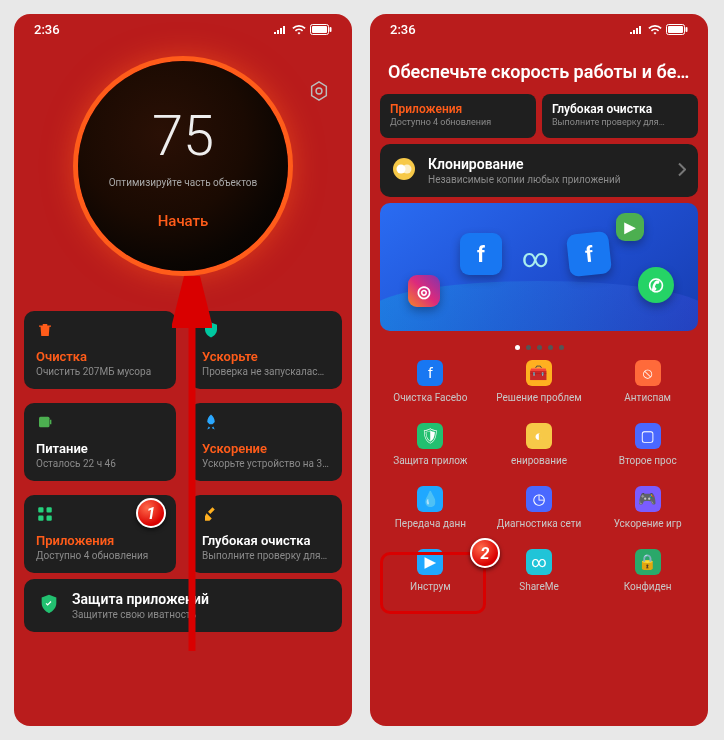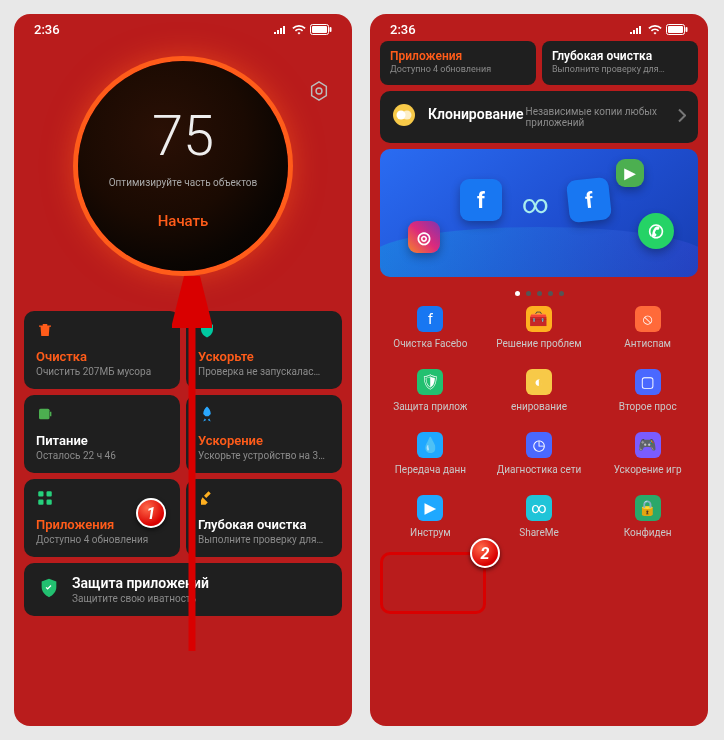--- a/index.html
+++ b/index.html
@@ -49,21 +49,21 @@
     gap:8px;
   }
   .score-num { font-size: 56px; font-weight:300; color:#eee; }
   .score-sub { font-size: 10px; color:#a8a8a8; }
   .score-action { font-size: 15px; color:#ff5c1a; font-weight:500; margin-top:16px;}
 
   .cards {
     margin: 40px 10px 0;
     display:grid;
     grid-template-columns: 1fr 1fr;
-    gap: 6px;
+    gap: 14px;
   }
   .card {
     background:#1f1f1f;
     border-radius:10px;
     padding:10px 12px 10px;
     min-height: 78px;
     display:flex; flex-direction:column; gap:2px;
   }
   .card .ic { height:22px; margin-bottom:4px; }
   .card-title { font-size:13px; font-weight:600; color:#fff; }
@@ -122,21 +122,21 @@
   .mini-title.alert { color:#ff5c1a; }
   .mini-sub { font-size:9px; color:#8a8a8a; white-space:nowrap; overflow:hidden; text-overflow:ellipsis;}
 
   .clone-card {
     margin:6px 10px 0;
     background:#1f1f1f; border-radius:10px;
     padding:12px 12px;
     display:flex; align-items:center; gap:12px;
     position:relative;
   }
-  .clone-text { display:flex; flex-direction:row; gap:2px; }
+  .clone-text { display:flex; flex-direction:column; gap:2px; }
   .clone-title{ font-size:14px; font-weight:600; }
   .clone-sub  { font-size:10px; color:#8a8a8a; }
   .chev { position:absolute; right:12px; top:50%; transform:translateY(-50%); }
 
   .promo {
     margin:6px 10px 0;
     height:128px;
     border-radius:10px;
     background: linear-gradient(140deg, #2a6cf2 0%, #1f4fd1 55%, #173db2 100%);
     position:relative;
@@ -314,20 +314,21 @@
           <path fill="#fff" d="M7 9.5 8.5 8a2.1 2.1 0 0 0-3 0ZM4 6.5a4.3 4.3 0 0 1 6 0l1.2-1.2a6 6 0 0 0-8.4 0ZM1.5 4a7.8 7.8 0 0 1 11 0l1.2-1.2a9.5 9.5 0 0 0-13.4 0Z"></path>
         </svg>
       <svg width="22" height="11" viewBox="0 0 22 11">
           <rect x="0.5" y="0.5" width="18" height="10" rx="2" fill="none" stroke="#fff"></rect>
           <rect x="2" y="2" width="15" height="7" rx="1" fill="#fff"></rect>
           <rect x="19.5" y="3" width="2" height="5" rx="1" fill="#fff"></rect>
         </svg>
     </span>
   </div>
 
+  <div class="header-title">Обеспечьте скорость работы и бе…</div>
 
   <div class="mini-cards">
     <div class="mini-card">
       <span class="mini-title alert">Приложения</span>
       <span class="mini-sub">Доступно 4 обновления</span>
     </div>
     <div class="mini-card">
       <span class="mini-title">Глубокая очистка</span>
       <span class="mini-sub">Выполните проверку для…</span>
     </div>

